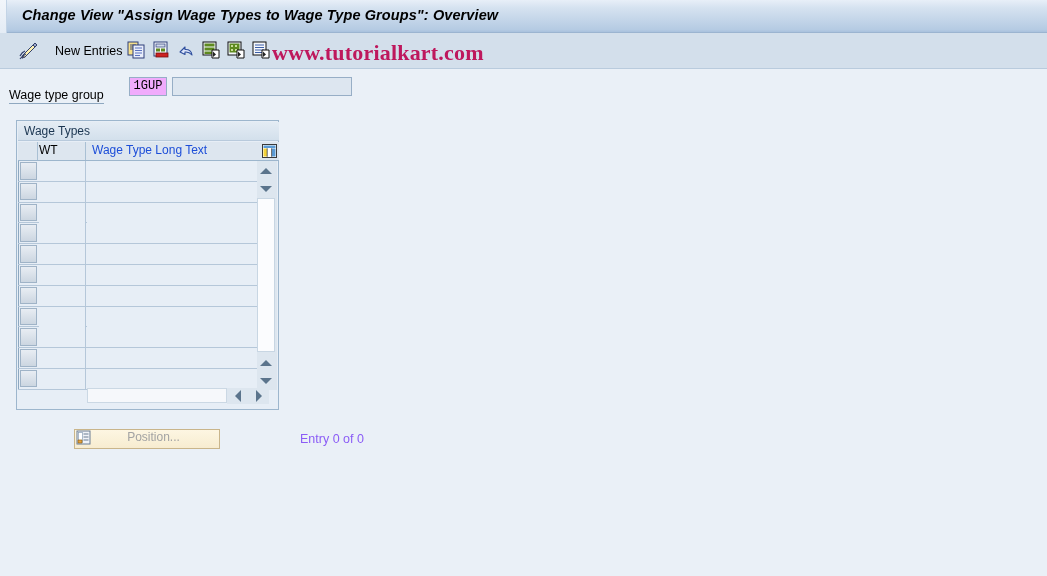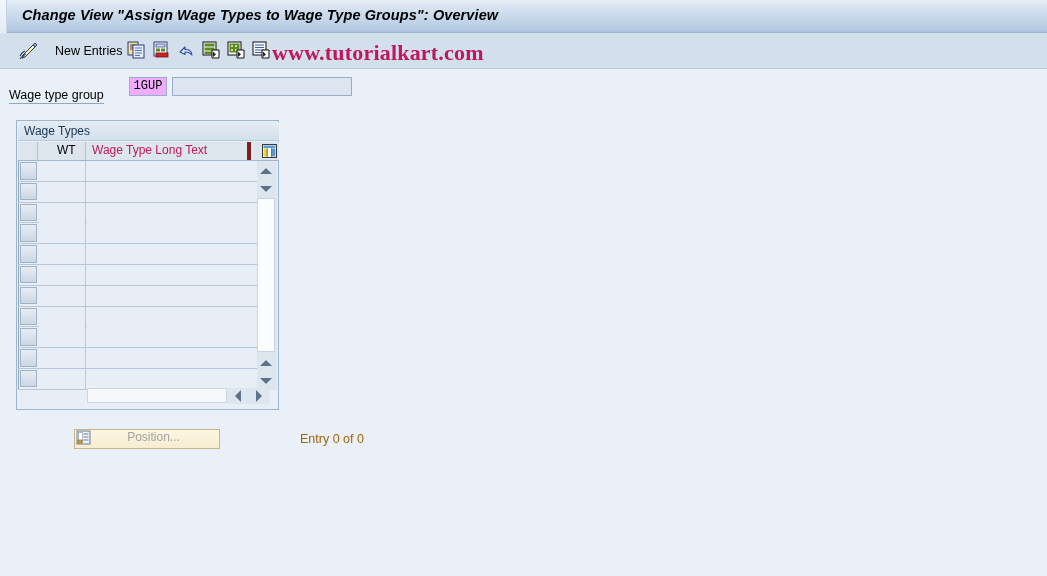--- a/index.html
+++ b/index.html
@@ -178,33 +178,33 @@
     box-sizing: border-box;
   }
   .th-wt {
     position: absolute;
     left: 21px; top: 0;
     width: 47px; height: 18px;
     border-right: 1px solid #a9c0d4;
     box-sizing: border-box;
     font-size: 12px;
     line-height: 17px;
-    padding-left: 18px;
+    padding-left: 0;
     color: #000;
   }
   .th-long {
     position: absolute;
     left: 69px; top: 0;
-    width: 164px; height: 18px;
+    width: 184px; height: 18px;
     border-right: 4px solid #7f1d1d;
     box-sizing: border-box;
     font-size: 12px;
     line-height: 17px;
     padding-left: 5px;
-    color: #be185d;
+    color: #1d4ed8;
   }
   .th-cfg {
     position: absolute;
     left: 242px; top: 0px;
     width: 19px; height: 18px;
     box-sizing: border-box;
     background: #dde6ef;
     display: flex;
     align-items: center;
     justify-content: center;
@@ -335,21 +335,21 @@
     flex: 1;
     text-align: center;
     font-size: 12px;
     color: #a3a3a3;
     padding-right: 4px;
   }
   .entry-count {
     position: absolute;
     left: 300px; top: 432px;
     font-size: 12.5px;
-    color: #a16207;
+    color: #8b5cf6;
     white-space: nowrap;
   }
 </style>
 </head>
 <body>
 
 <div class="titlebar">
   <div class="title-left-edge"></div>
 </div>
 <div class="titlebar-text">Change View "Assign Wage Types to Wage Type Groups": Overview</div>

